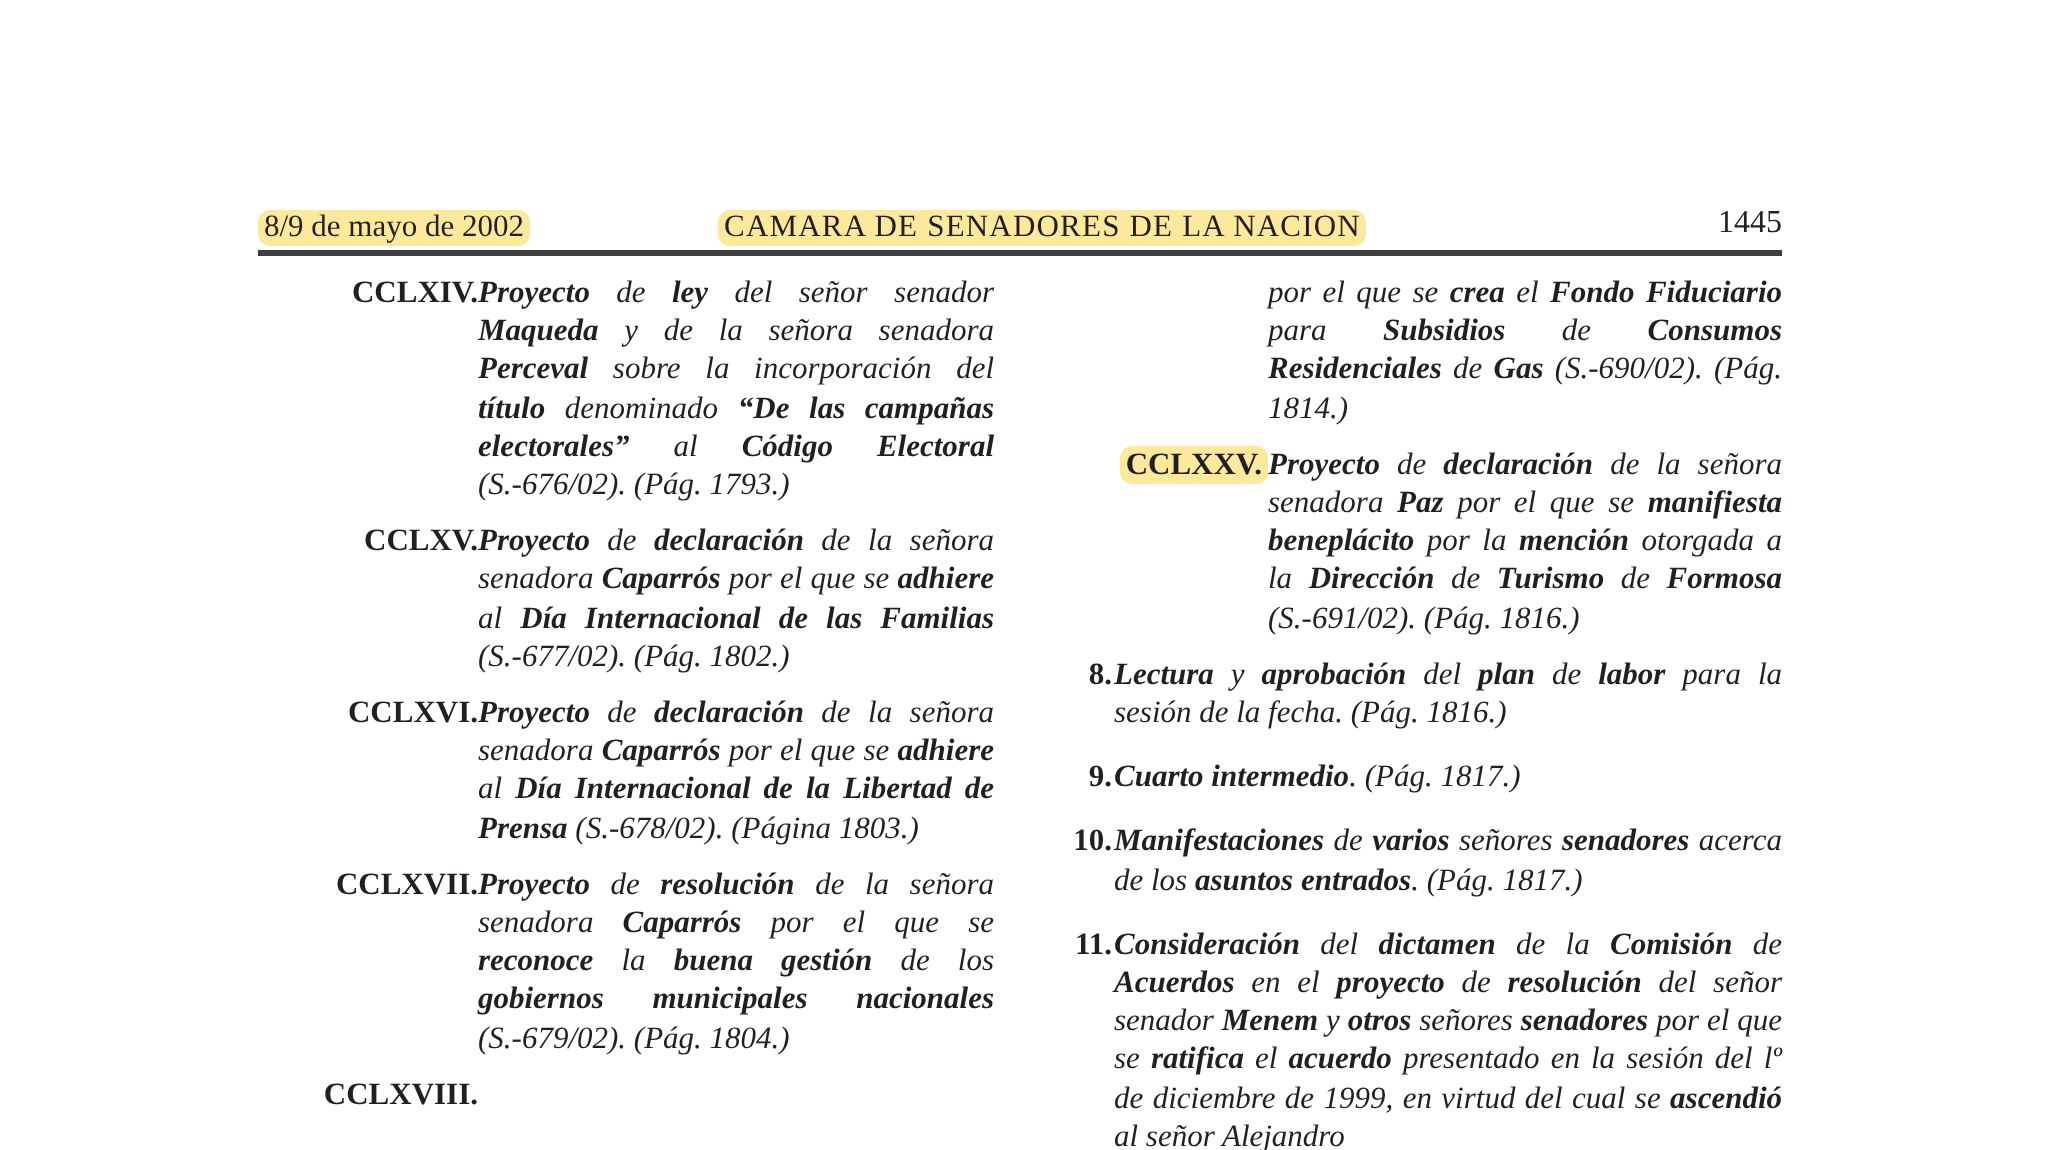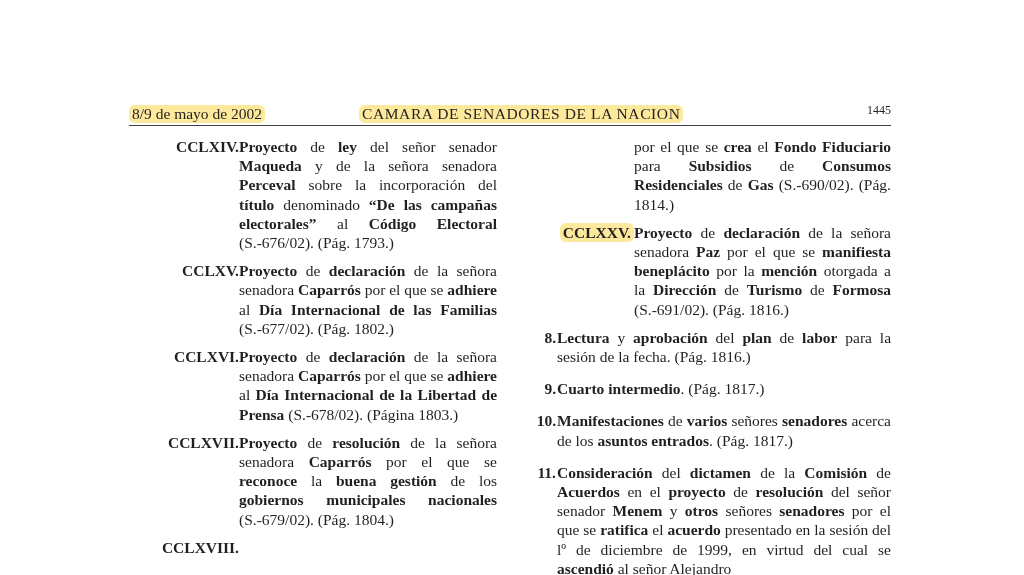--- a/index.html
+++ b/index.html
@@ -6,32 +6,32 @@
     body {
       width: 1024px; height: 575px; overflow: hidden;
       background: #ffffff;
       font-family: "Liberation Serif", "DejaVu Serif", serif;
       color: #231f20;
       position: relative;
     }
     .hl { background: #fde99b; border-radius: 6px; padding: 0 3px; }
     .header {
       position: absolute; left: 129px; top: 103px; width: 762px; height: 22px;
-      border-bottom: 1px solid #404040;
+      border-bottom: 3px solid #404040;
       font-size: 15.5px;
     }
     .header .date { position: absolute; left: 0; top: 2px; }
     .header .title { position: absolute; left: 230px; top: 2px; letter-spacing: 0.6px; }
-    .header .page { position: absolute; right: 0; top: 0px; font-size: 12px; }
+    .header .page { position: absolute; right: 0; top: 0px; font-size: 16px; }
     .col { position: absolute; top: 137px; font-size: 15.5px; line-height: 19.2px; }
     .col-left { left: 130px; width: 367px; }
     .col-right { left: 527px; width: 364px; }
     .entry { position: relative; margin-bottom: 9px; }
     .entry .num { position: absolute; text-align: right; font-weight: bold; }
-    .entry .text { text-align: justify; }
+    .entry .text { text-align: justify; font-style: italic; }
     .col-left .entry .num { right: 258px; }
     .col-left .entry .text { margin-left: 109px; }
     .col-right .roman .num { right: 257px; }
     .col-right .roman .text { margin-left: 107px; }
     .col-right .arabic .num { right: 335px; }
     .col-right .arabic .text { margin-left: 30px; }
     .col-right .arabic { margin-bottom: 13px; }
     b { font-weight: bold; }
   </style>
 </head>

